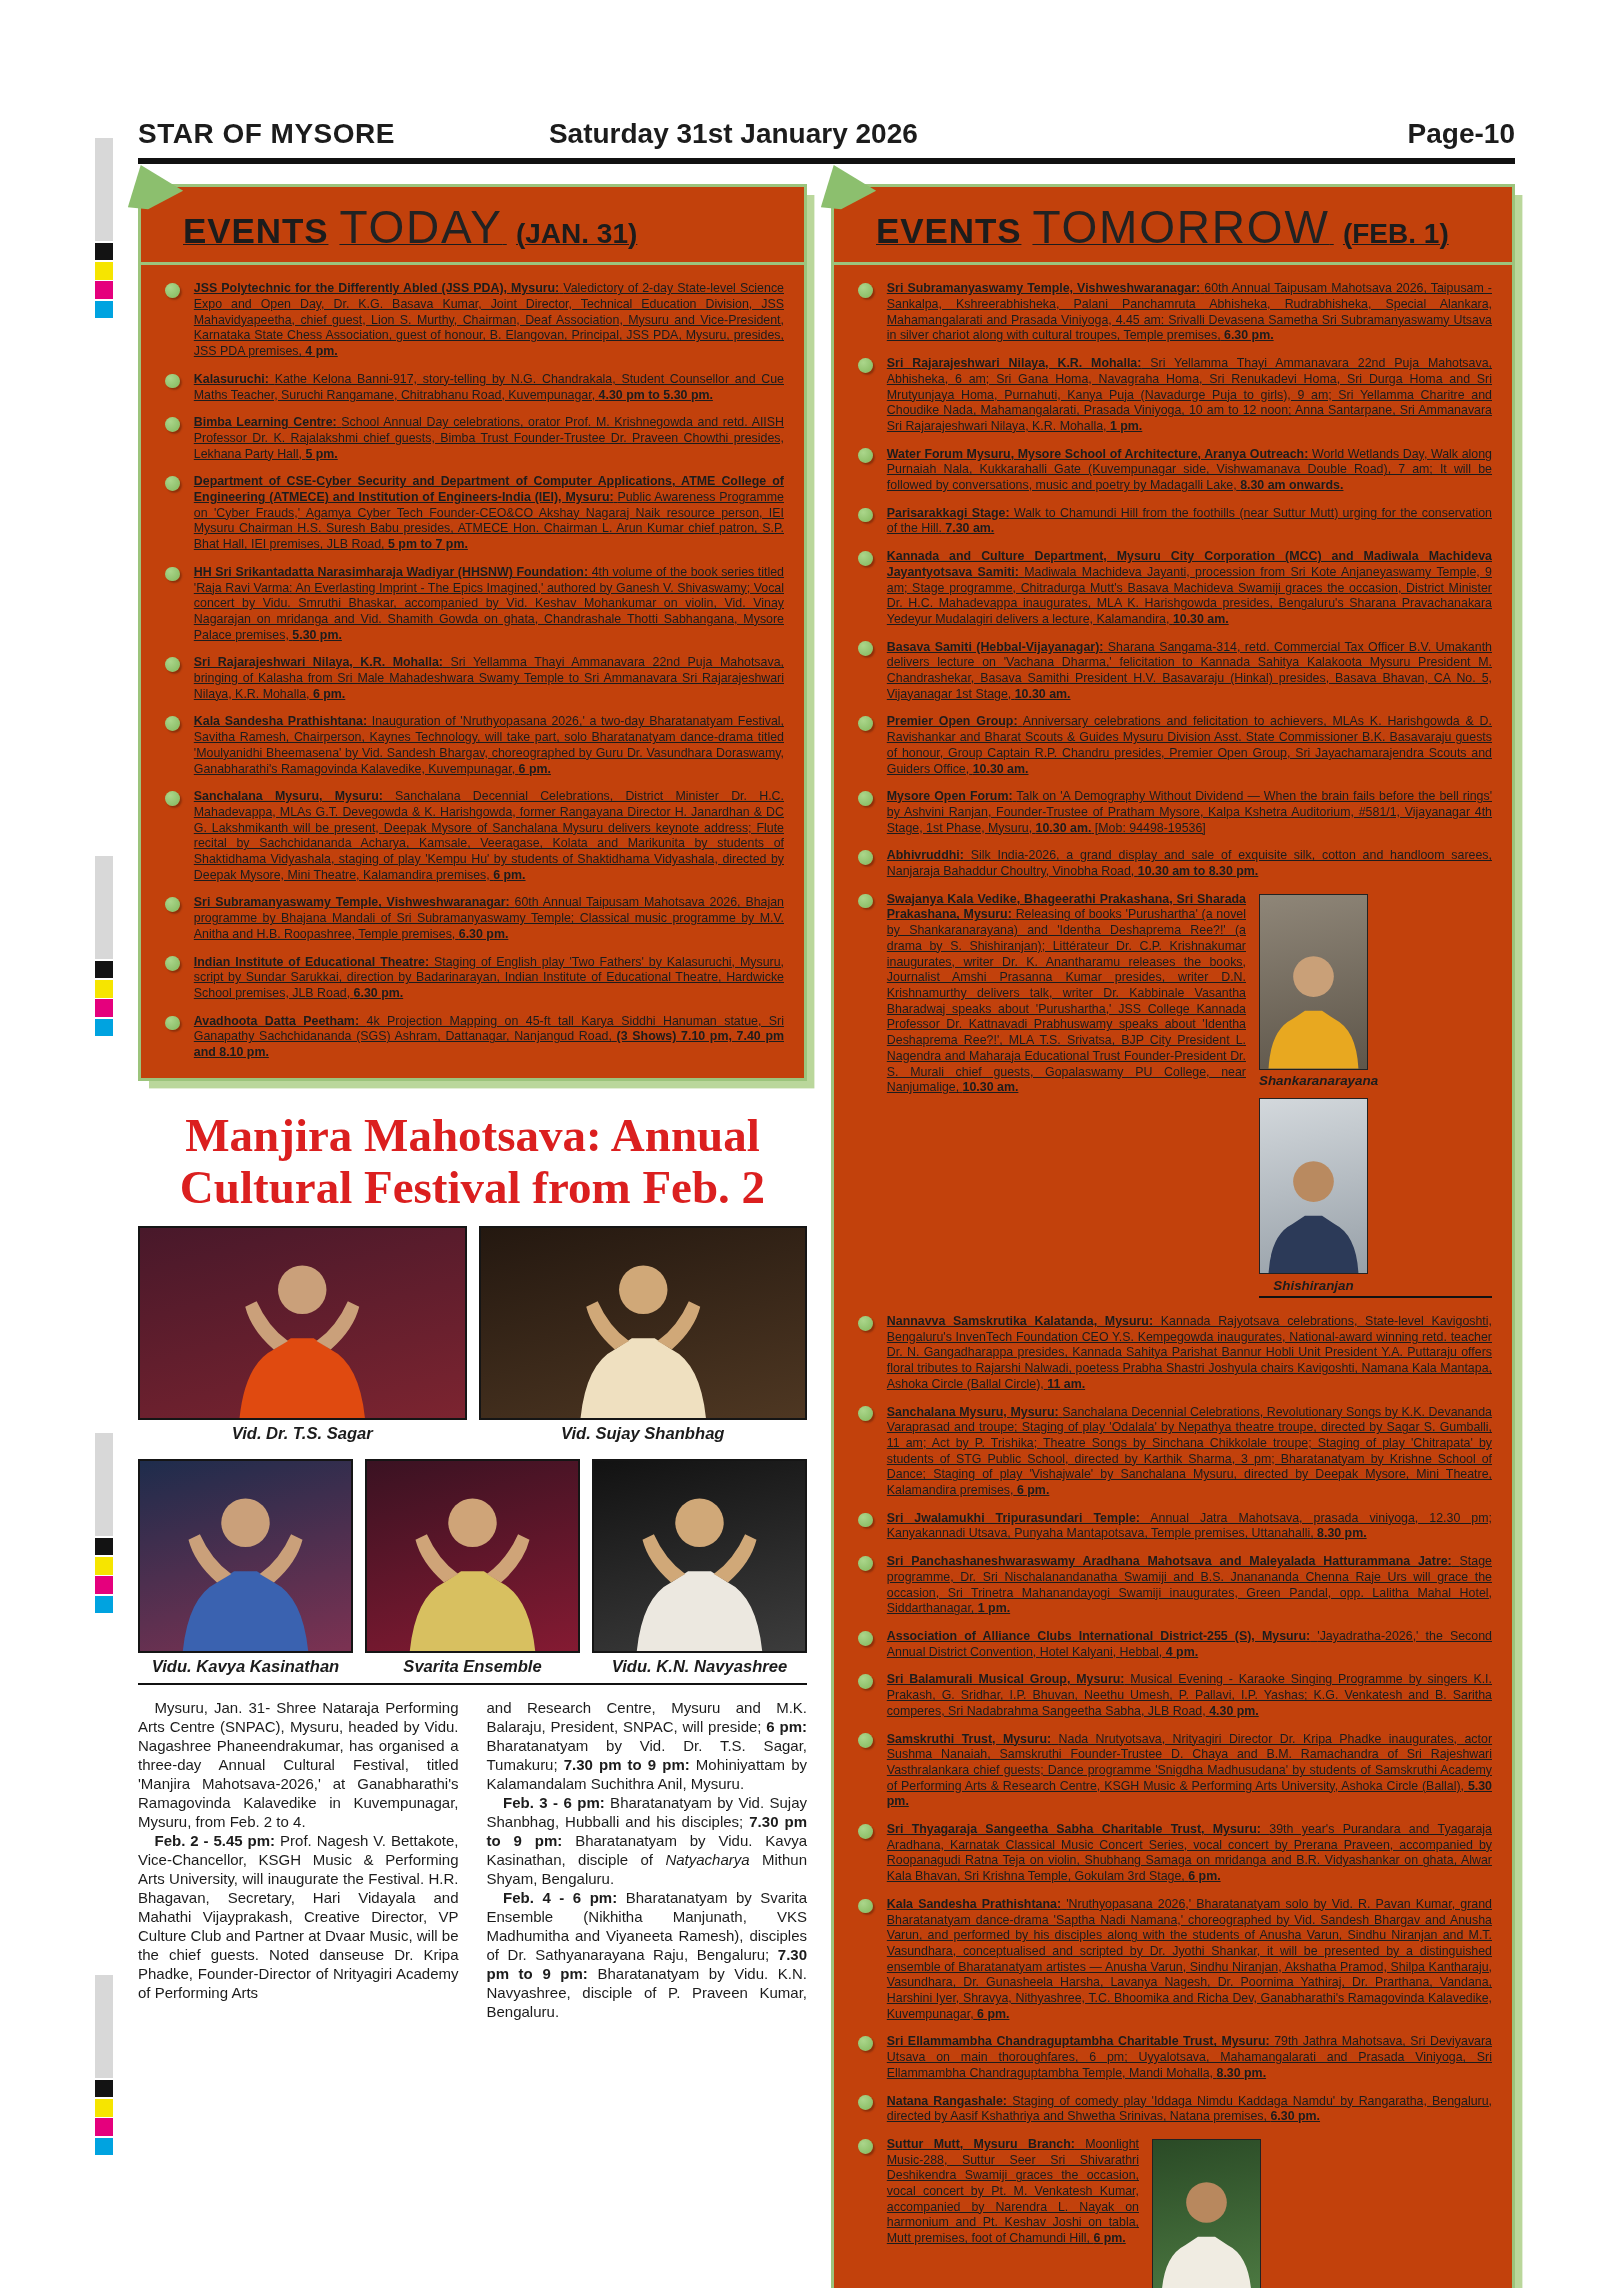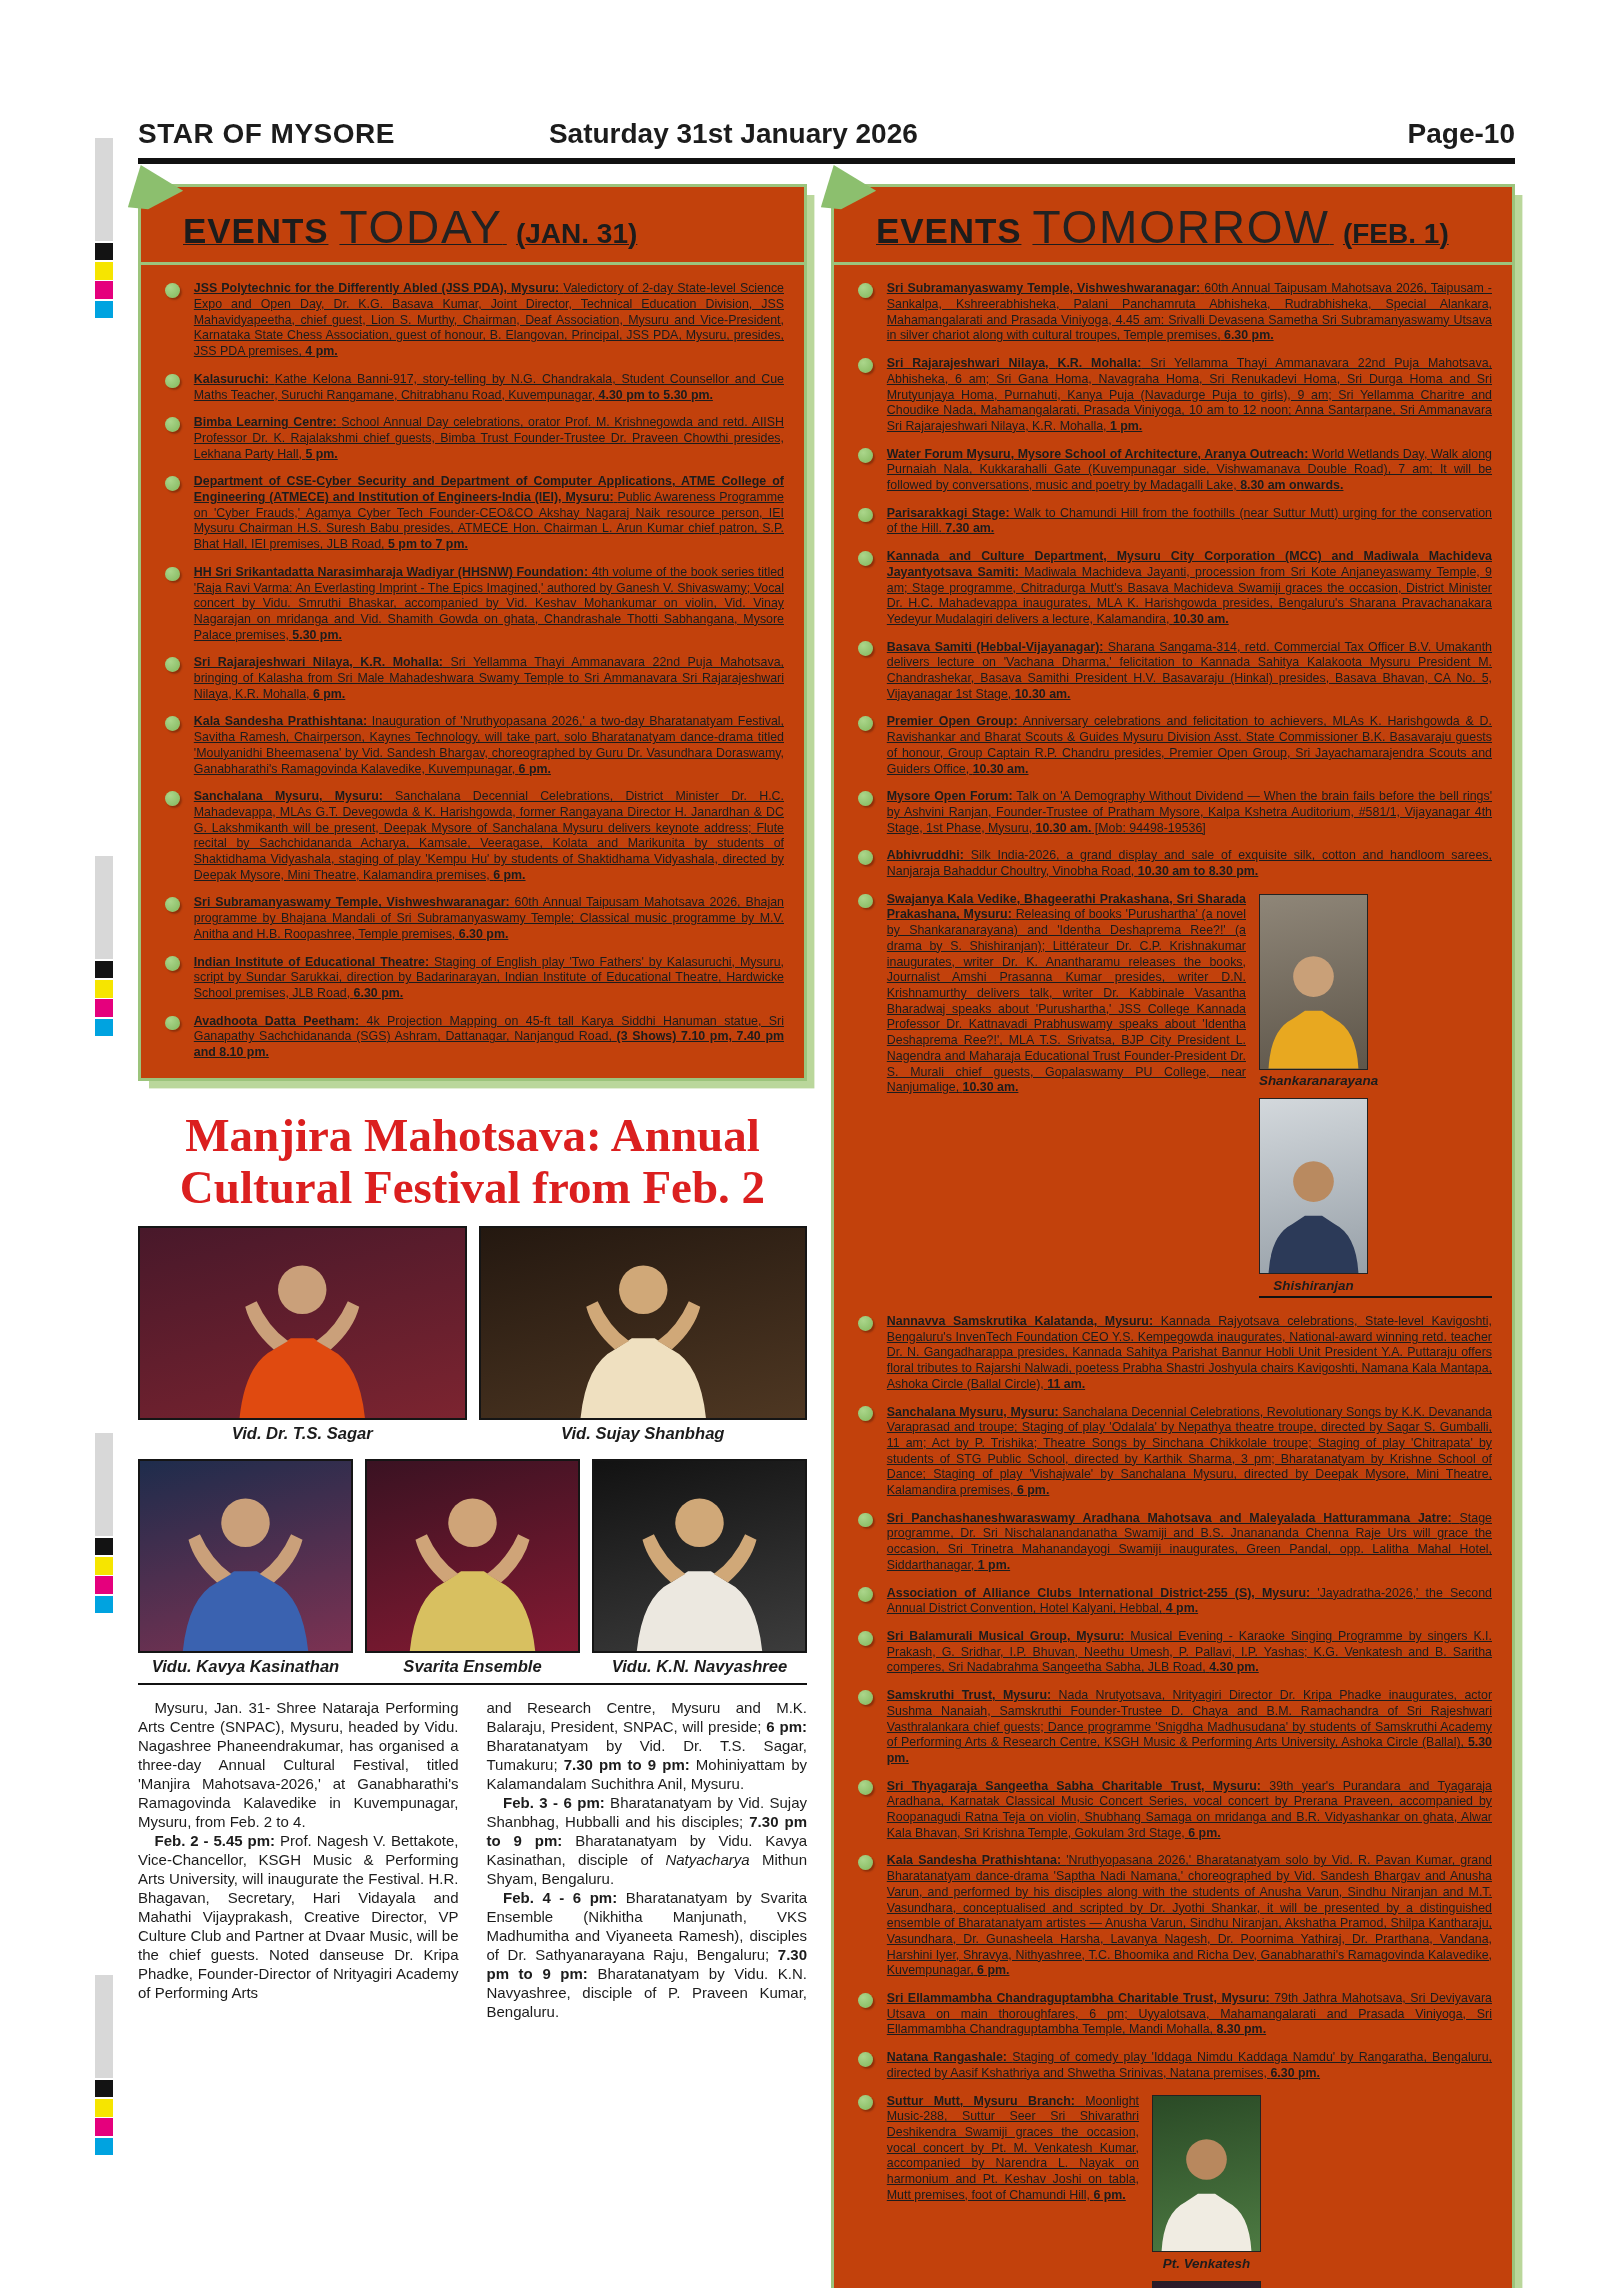--- a/index.html
+++ b/index.html
@@ -354,20 +354,24 @@
   <div class="event">
     <span class="bullet"></span>
     <div class="event-text"><b class="etitle">Nannavva Samskrutika Kalatanda, Mysuru:</b> <span>Kannada Rajyotsava celebrations, State-level Kavigoshti, Bengaluru's InvenTech Foundation CEO Y.S. Kempegowda inaugurates, National-award winning retd. teacher Dr. N. Gangadharappa presides, Kannada Sahitya Parishat Bannur Hobli Unit President Y.A. Puttaraju offers floral tributes to Rajarshi Nalwadi, poetess Prabha Shastri Joshyula chairs Kavigoshti, Namana Kala Mantapa, Ashoka Circle (Ballal Circle),</span> <b>11 am.</b><span></span></div>
   </div>
 
   <div class="event">
     <span class="bullet"></span>
     <div class="event-text"><b class="etitle">Sanchalana Mysuru, Mysuru:</b> <span>Sanchalana Decennial Celebrations, Revolutionary Songs by K.K. Devananda Varaprasad and troupe; Staging of play 'Odalala' by Nepathya theatre troupe, directed by Sagar S. Gumballi, 11 am; Act by P. Trishika; Theatre Songs by Sinchana Chikkolale troupe; Staging of play 'Chitrapata' by students of STG Public School, directed by Karthik Sharma, 3 pm; Bharatanatyam by Krishne School of Dance; Staging of play 'Vishajwale' by Sanchalana Mysuru, directed by Deepak Mysore, Mini Theatre, Kalamandira premises,</span> <b>6 pm.</b><span></span></div>
   </div>
 
+  <div class="event">
+    <span class="bullet"></span>
+    <div class="event-text"><b class="etitle">Sri Jwalamukhi Tripurasundari Temple:</b> <span>Annual Jatra Mahotsava, prasada viniyoga, 12.30 pm; Kanyakannadi Utsava, Punyaha Mantapotsava, Temple premises, Uttanahalli,</span> <b>8.30 pm.</b><span></span></div>
+  </div>
 
   <div class="event">
     <span class="bullet"></span>
     <div class="event-text"><b class="etitle">Sri Panchashaneshwaraswamy Aradhana Mahotsava and Maleyalada Hatturammana Jatre:</b> <span>Stage programme, Dr. Sri Nischalanandanatha Swamiji and B.S. Jnanananda Chenna Raje Urs will grace the occasion, Sri Trinetra Mahanandayogi Swamiji inaugurates, Green Pandal, opp. Lalitha Mahal Hotel, Siddarthanagar,</span> <b>1 pm.</b><span></span></div>
   </div>
 
   <div class="event">
     <span class="bullet"></span>
     <div class="event-text"><b class="etitle">Association of Alliance Clubs International District-255 (S), Mysuru:</b> <span>'Jayadratha-2026,' the Second Annual District Convention, Hotel Kalyani, Hebbal,</span> <b>4 pm.</b><span></span></div>
   </div>

